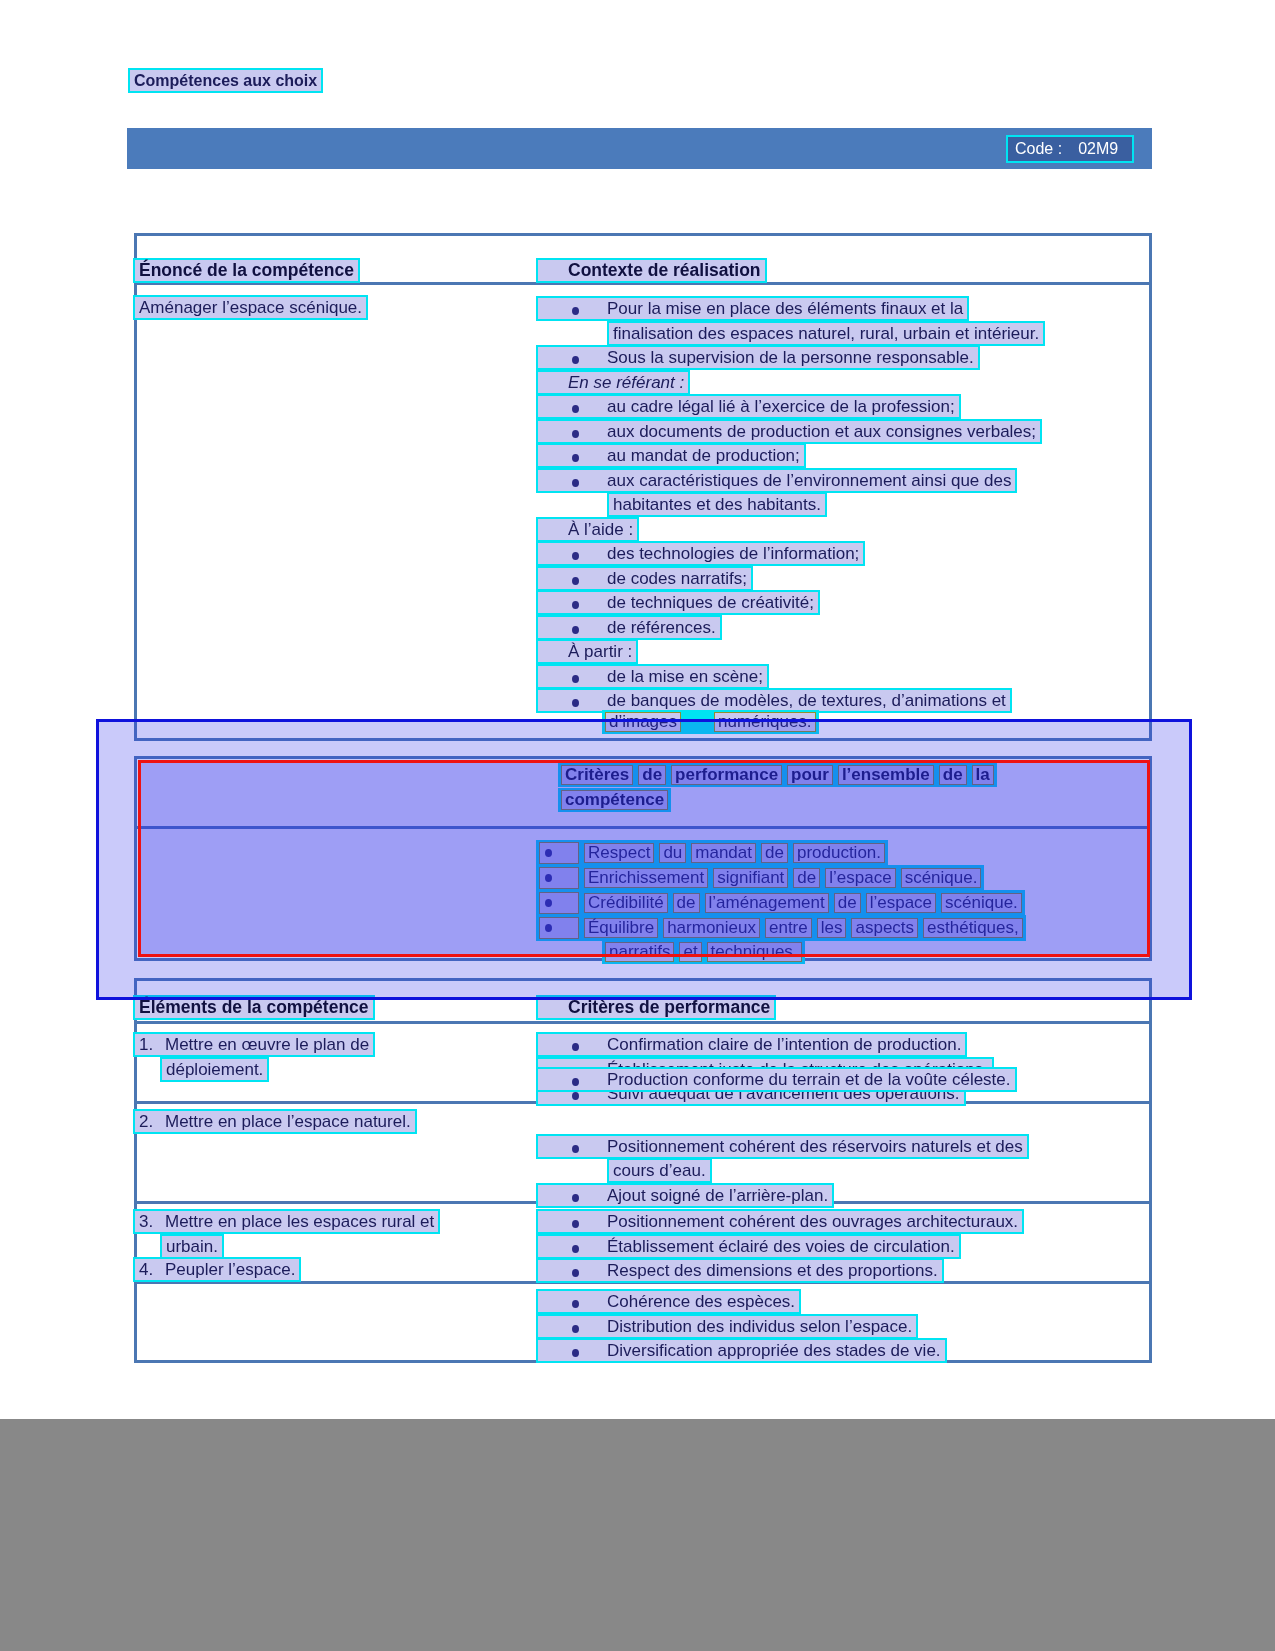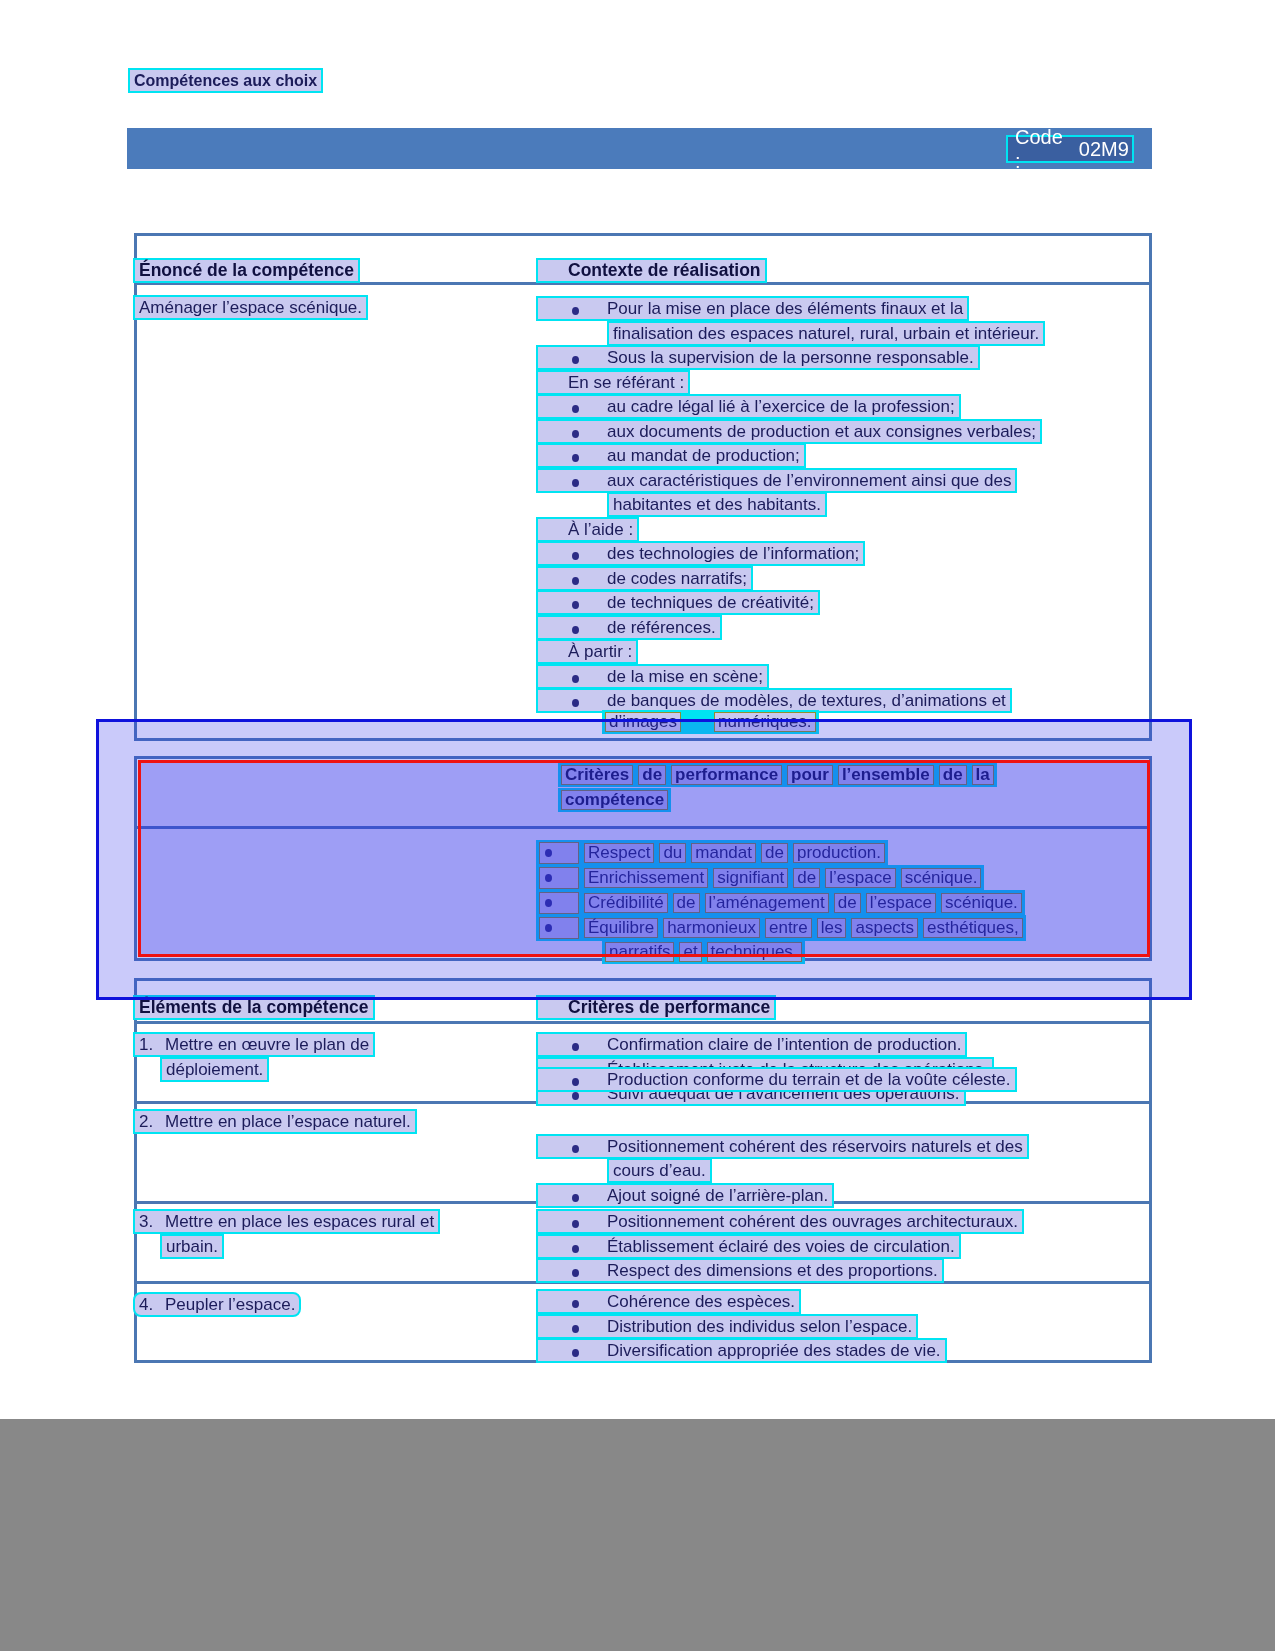--- a/index.html
+++ b/index.html
@@ -43,21 +43,21 @@
   }
   .wline .dot2 {
     display:inline-block; width:7px; height:8px; border-radius:50%;
     background:#2b2b85; margin-left:5px;
   }
   .table-frame { position:absolute; border:3px solid var(--steel); box-sizing:border-box; }
   .divider { position:absolute; height:3px; background:var(--steel); }
   .header-bar { position:absolute; background:var(--bar); }
   .code-badge {
     position:absolute; background:var(--code-fill); border:2px solid var(--hl-border);
-    color:#ffffff; font-size:20px; line-height:24px; display:flex; gap:16px;
+    color:#ffffff; font-size:16px; line-height:24px; display:flex; gap:16px;
     padding:0 7px; box-sizing:border-box; align-items:center;
   }
   .section-heading {
     position:absolute; background:var(--hl-fill); border:2px solid var(--hl-border);
     display:flex; justify-content:space-between; align-items:center; padding:0 6px;
     font-size:19px; font-weight:bold; font-style:italic; color:var(--heading-blue);
     box-sizing:border-box;
   }
   .overlay-rect {
     position:absolute; border:3px solid var(--overlay-border);
@@ -90,21 +90,21 @@
 
   <div class="table-frame" style="left:134px; top:233px; width:1018px; height:508px;"></div>
   <div class="divider" style="left:134px; top:282px; width:1018px;"></div>
   <div class="hl bold" style="left:133px; top:258px;">Énoncé de la compétence</div>
   <div class="hl bold pad30" style="left:536px; top:258px;">Contexte de réalisation</div>
   <div class="hl" style="left:133px; top:295px;">Aménager l’espace scénique.</div>
   <div id="context-lines">
       <div class="hl" style="left: 536px; top: 296px;"><span class="dot"></span><span class="btext">Pour la mise en place des éléments finaux et la</span></div>
       <div class="hl" style="left: 607px; top: 321px;">finalisation des espaces naturel, rural, urbain et intérieur.</div>
       <div class="hl" style="left: 536px; top: 345px;"><span class="dot"></span><span class="btext">Sous la supervision de la personne responsable.</span></div>
-      <div class="hl pad30" style="left: 536px; top: 370px;">En se référant :</div>
+      <div class="hl pad30" style="left: 536px; top: 370px; font-style: italic;">En se référant :</div>
       <div class="hl" style="left: 536px; top: 394px;"><span class="dot"></span><span class="btext">au cadre légal lié à l’exercice de la profession;</span></div>
       <div class="hl" style="left: 536px; top: 419px;"><span class="dot"></span><span class="btext">aux documents de production et aux consignes verbales;</span></div>
       <div class="hl" style="left: 536px; top: 443px;"><span class="dot"></span><span class="btext">au mandat de production;</span></div>
       <div class="hl" style="left: 536px; top: 468px;"><span class="dot"></span><span class="btext">aux caractéristiques de l’environnement ainsi que des</span></div>
       <div class="hl" style="left: 607px; top: 492px;">habitantes et des habitants.</div>
       <div class="hl pad30" style="left: 536px; top: 517px;">À l’aide :</div>
       <div class="hl" style="left: 536px; top: 541px;"><span class="dot"></span><span class="btext">des technologies de l’information;</span></div>
       <div class="hl" style="left: 536px; top: 566px;"><span class="dot"></span><span class="btext">de codes narratifs;</span></div>
       <div class="hl" style="left: 536px; top: 590px;"><span class="dot"></span><span class="btext">de techniques de créativité;</span></div>
       <div class="hl" style="left: 536px; top: 615px;"><span class="dot"></span><span class="btext">de références.</span></div>
@@ -200,21 +200,21 @@
       <div class="hl" style="left: 133px; top: 1109px;"><span class="num">2.</span><span>Mettre en place l’espace naturel.</span></div>
       <div class="hl" style="left: 536px; top: 1067px;"><span class="dot"></span><span class="btext">Production conforme du terrain et de la voûte céleste.</span></div>
       <div class="hl" style="left: 536px; top: 1134px;"><span class="dot"></span><span class="btext">Positionnement cohérent des réservoirs naturels et des</span></div>
       <div class="hl" style="left: 607px; top: 1158px;">cours d’eau.</div>
       <div class="hl" style="left: 536px; top: 1183px;"><span class="dot"></span><span class="btext">Ajout soigné de l’arrière-plan.</span></div>
       <div class="hl" style="left: 133px; top: 1209px;"><span class="num">3.</span><span>Mettre en place les espaces rural et</span></div>
       <div class="hl" style="left: 160px; top: 1234px;">urbain.</div>
       <div class="hl" style="left: 536px; top: 1209px;"><span class="dot"></span><span class="btext">Positionnement cohérent des ouvrages architecturaux.</span></div>
       <div class="hl" style="left: 536px; top: 1234px;"><span class="dot"></span><span class="btext">Établissement éclairé des voies de circulation.</span></div>
       <div class="hl" style="left: 536px; top: 1258px;"><span class="dot"></span><span class="btext">Respect des dimensions et des proportions.</span></div>
-      <div class="hl" style="left: 133px; top: 1292px; border-radius: 8px;"><span class="num">4.</span><span>Peupler l’espace.</span></div>
+      <div class="hl" style="left: 133px; top: 1257px;"><span class="num">4.</span><span>Peupler l’espace.</span></div>
       <div class="hl" style="left: 536px; top: 1289px;"><span class="dot"></span><span class="btext">Cohérence des espèces.</span></div>
       <div class="hl" style="left: 536px; top: 1314px;"><span class="dot"></span><span class="btext">Distribution des individus selon l’espace.</span></div>
       <div class="hl" style="left: 536px; top: 1338px;"><span class="dot"></span><span class="btext">Diversification appropriée des stades de vie.</span></div>
     </div>
 
   <div class="black-bar" style="left:127px; top:1551px; width:1013px; height:5px;"></div>
 
 </div>
 
 </body></html>

